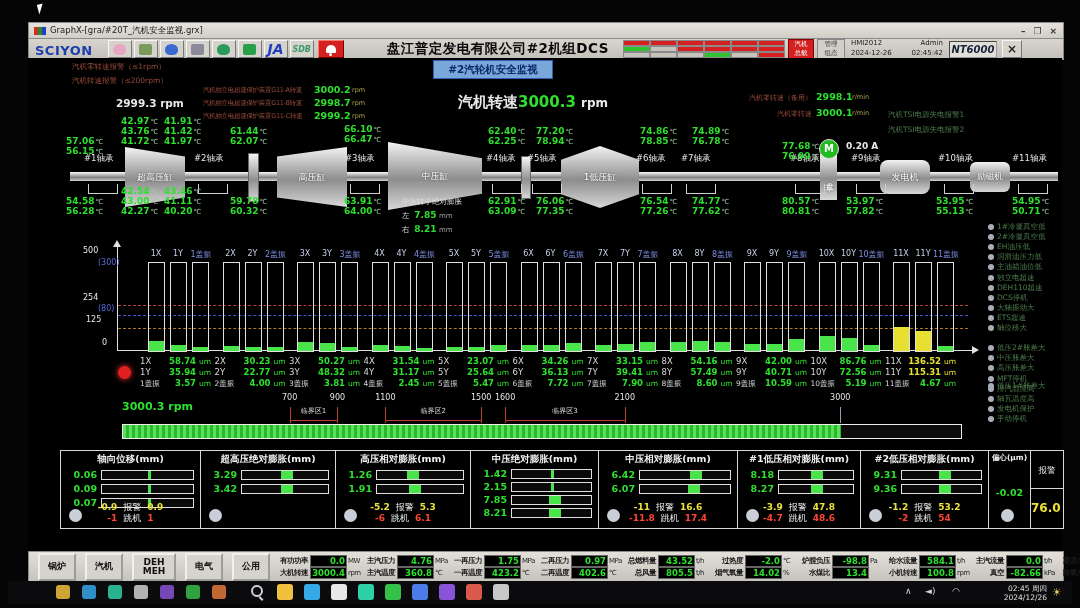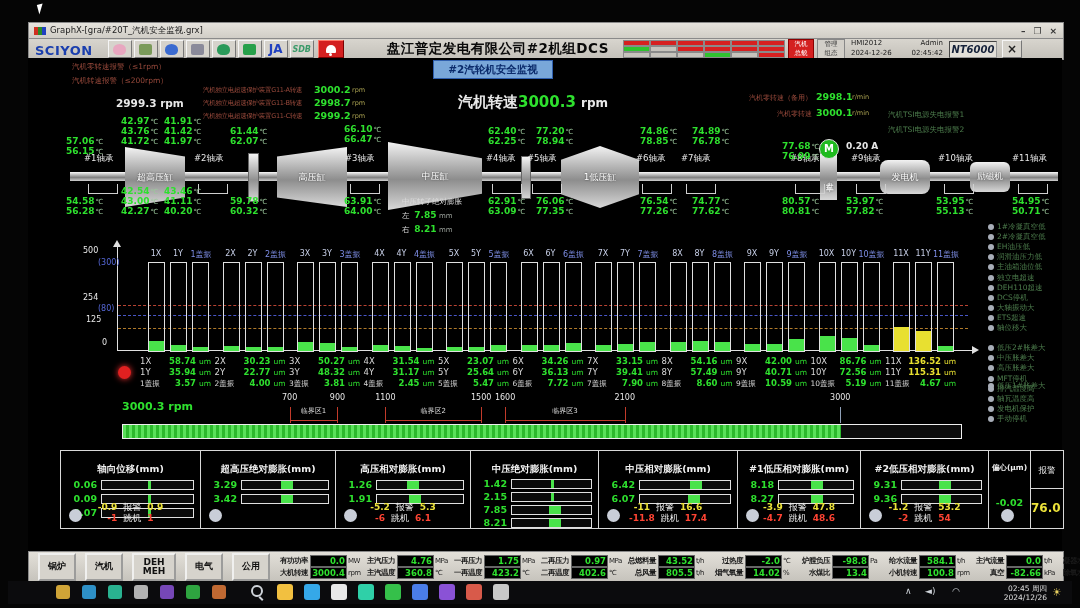--- a/index.html
+++ b/index.html
@@ -25,21 +25,21 @@
   .bear{color:#e8e8e8;font-size:8.5px;white-space:nowrap;}
   .tmp{font-size:9px;color:#2ee02e;font-weight:bold;white-space:nowrap;}
   .tmp small{font-size:7px;color:#9cc89c;font-weight:normal;margin-left:1px;}
   .bar{border:1px solid #e0e0e0;width:15px;height:88px;top:262px;}
   .fill{position:absolute;left:0;right:0;bottom:0;background:#49e34a;}
   .dash{height:0;border-top:1px dashed;left:118px;width:850px;}
   .vlbl{font-size:8px;color:#c8d0e8;white-space:nowrap;}
   .tcell{display:flex;font-size:8.5px;align-items:baseline;white-space:nowrap;}
   .panelwrap{left:60px;top:450px;width:1002px;height:77px;border:1px solid #d8d8d8;display:flex;background:#000;}
   .panel{border-right:1px solid #d8d8d8;position:relative;box-sizing:border-box;}
-  .ptitle{text-align:center;color:#f0f0f0;font-weight:bold;font-size:9.5px;margin-top:12px;white-space:nowrap;}
+  .ptitle{text-align:center;color:#f0f0f0;font-weight:bold;font-size:9.5px;margin-top:2px;white-space:nowrap;}
   .grow{display:flex;align-items:center;padding:0 6px;margin-top:3px;}
   .gval{width:30px;text-align:right;color:#2ee02e;font-weight:bold;font-size:9.5px;margin-right:4px;}
   .gbar{flex:1;height:8px;border:1px solid #e0e0e0;position:relative;background:#0a0a0a;}
   .gmark{position:absolute;top:0;bottom:0;background:#49e34a;}
   .dot{position:absolute;left:8px;bottom:6px;width:13px;height:13px;border-radius:50%;background:#c9ced8;}
   .alarmline{position:absolute;left:0;right:0;text-align:center;font-size:9px;white-space:nowrap;}
   .statusbar{left:28px;top:551px;width:1034px;height:30px;background:linear-gradient(#e3e0d9,#c5c2bb);
     border:1px solid #8a8a8a;display:flex;align-items:center;}
   .sbtn{width:34px;height:24px;margin-left:9px;background:#d6d3cc;border:2px outset #f0f0ef;font-size:9px;
     font-weight:bold;color:#111;display:flex;align-items:center;justify-content:center;text-align:center;white-space:pre-line;line-height:1.05;}
@@ -95,21 +95,21 @@
         </span>
         <span class="tbtn">
           <i style="width: 13px; height: 11px; border-radius: 2px; background: rgb(138, 138, 154); display: block;"></i>
         </span>
         <span class="tbtn">
           <i style="width: 13px; height: 11px; border-radius: 50% 50% 40% 40%; background: rgb(42, 154, 90); display: block;"></i>
         </span>
         <span class="tbtn">
           <i style="width: 13px; height: 11px; border-radius: 2px; background: rgb(39, 160, 74); display: block;"></i>
         </span>
-        <span class="tbtn" style="font-size: 12px; font-weight: bold; color: rgb(32, 64, 192);">JA</span>
+        <span class="tbtn" style="font-size: 14px; font-weight: bold; font-style: italic; color: rgb(32, 64, 192);">JA</span>
         <span class="tbtn" style="font-size: 8px; font-weight: bold; font-style: italic; color: rgb(58, 154, 106);">SDB</span>
       </span>
     <span class="tbtn" style="background:#d42020;border-color:#ff7a6a #7a0000 #7a0000 #ff7a6a;width:24px;margin-left:3px;">
         <span class="bell"></span>
       </span>
     <span style="margin-left:42px;font-size:13.5px;font-weight:bold;color:#0a0a0a;letter-spacing:0.5px;">盘江普定发电有限公司#2机组DCS</span>
     <span id="alarm-grid" style="margin-left:14px;display:grid;grid-template-columns:repeat(6,27px);grid-auto-rows:6px;">
         <span class="gridcell" style="background: rgb(214, 32, 32);"></span>
         <span class="gridcell" style="background: rgb(214, 32, 32);"></span>
         <span class="gridcell" style="background: rgb(214, 32, 32);"></span>

